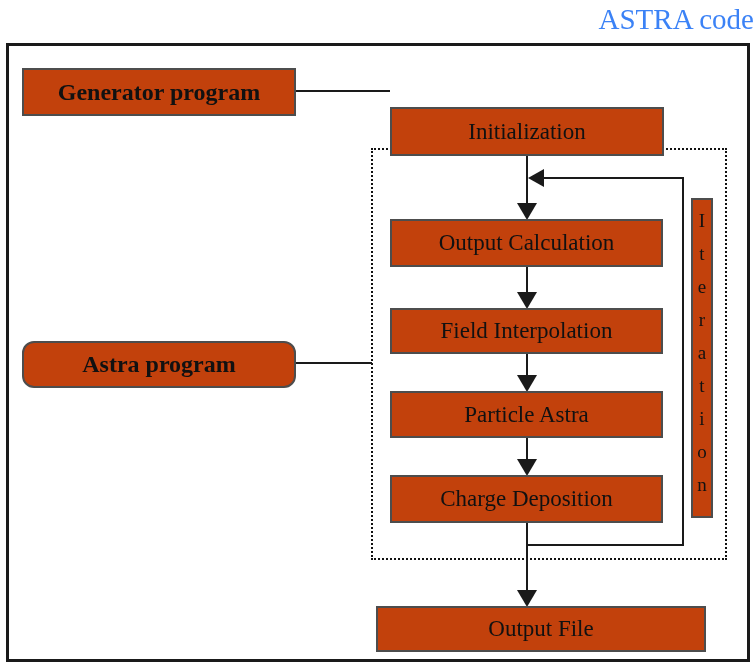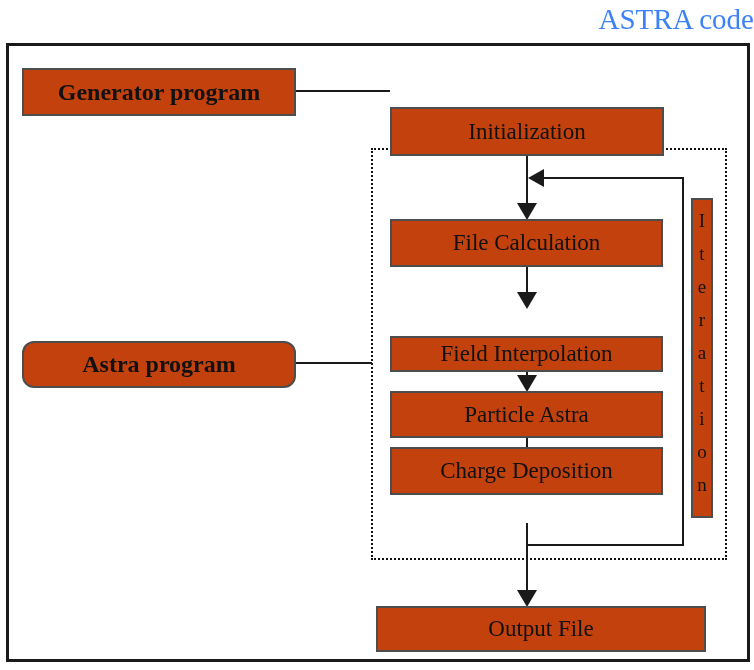--- a/index.html
+++ b/index.html
@@ -45,23 +45,23 @@
   }
   .vtext {
     writing-mode: vertical-rl; text-orientation: upright;
     font-size: 19px; line-height: 1; letter-spacing: 12px; color: #111;
   }
   
   .generator      { left: 22px;  top: 68px;  width: 274px; height: 48px; }
   .initialization { left: 390px; top: 59px;  width: 274px; height: 49px; margin-top: 48px; }
   .astra          { left: 22px;  top: 341px; width: 274px; height: 47px; border-radius: 12px; }
   .fieldcalc      { left: 390px; top: 219px; width: 273px; height: 48px; }
-  .fieldinterp    { left: 390px; top: 308px; width: 273px; height: 36px; margin-top: 28px; }
+  .fieldinterp    { left: 390px; top: 308px; width: 273px; height: 46px; }
   .particlepush   { left: 390px; top: 391px; width: 273px; height: 47px; }
-  .chargedep      { left: 390px; top: 447px; width: 273px; height: 48px; }
+  .chargedep      { left: 390px; top: 475px; width: 273px; height: 48px; }
   .outputfile     { left: 376px; top: 606px; width: 330px; height: 46px; }
 </style>
 </head>
 <body>
 
 <div class="title">ASTRA code</div>
 
 <div class="frame"></div>
 
 <div class="dotted"></div>
@@ -96,21 +96,21 @@
 
 <div class="box initialization">
   <span>Initialization</span>
 </div>
 
 <div class="box bold astra">
   <span>Astra program</span>
 </div>
 
 <div class="box fieldcalc">
-  <span>File Calculation</span>
+  <span>Output Calculation</span>
 </div>
 
 <div class="box fieldinterp">
   <span>Field Interpolation</span>
 </div>
 
 <div class="box particlepush">
   <span>Particle Astra</span>
 </div>
 

